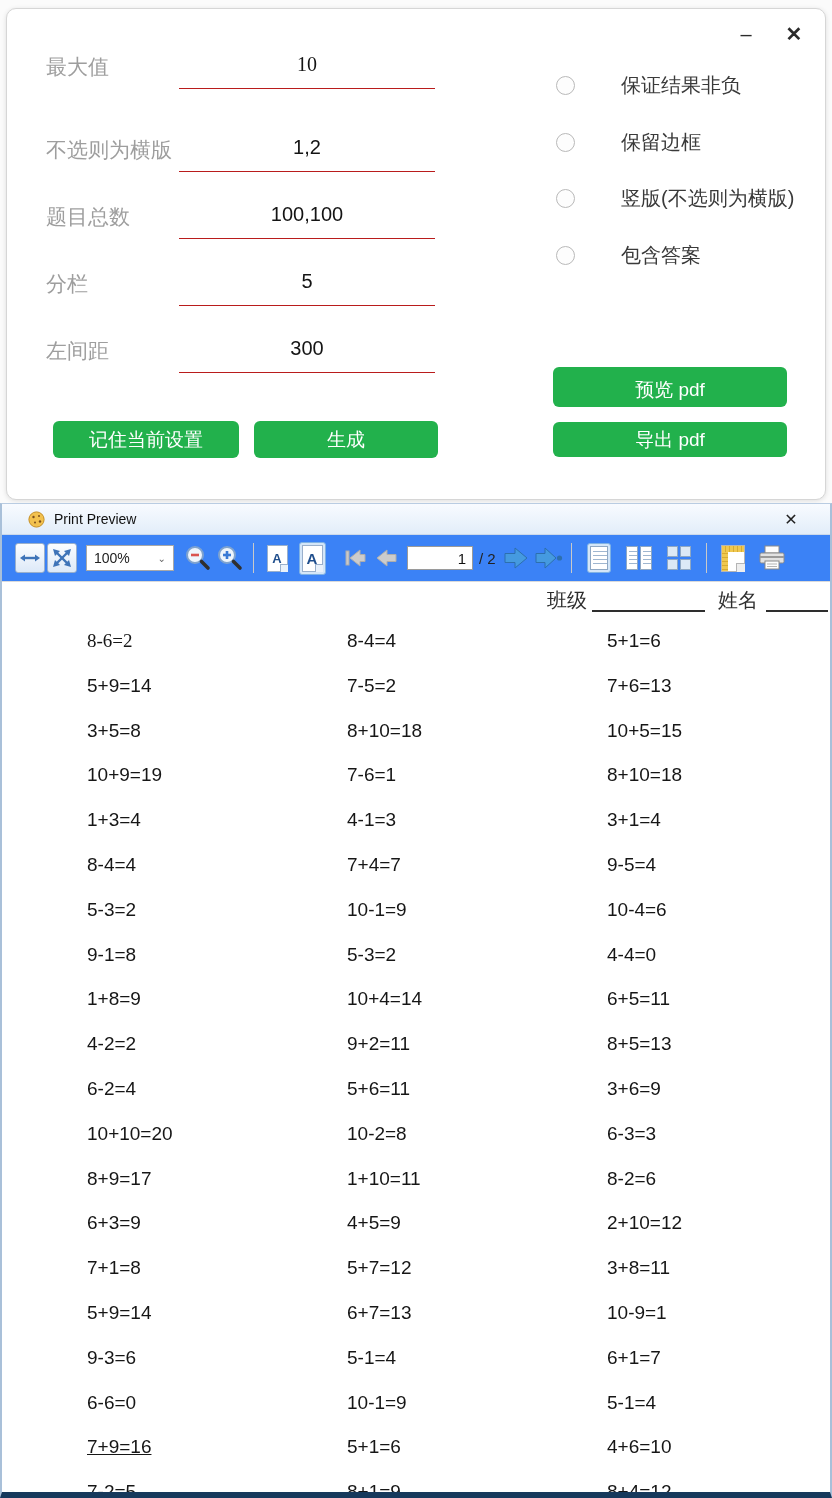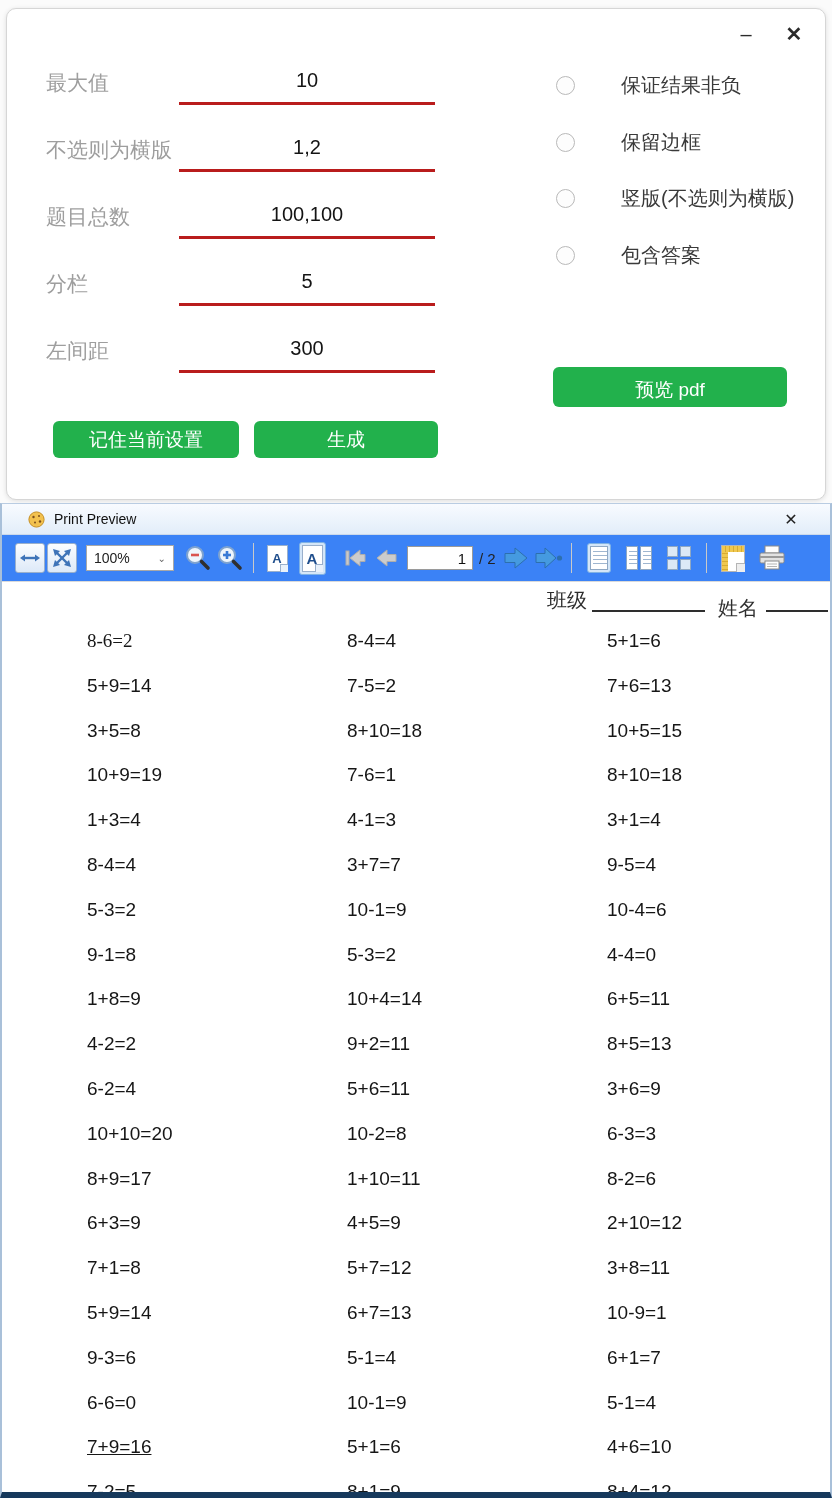--- a/index.html
+++ b/index.html
@@ -11,21 +11,21 @@
     background:#fff; border:1px solid #d6d6d6; border-radius:10px;
     box-shadow:0 1px 5px rgba(0,0,0,.12); }
   .win-ctrl { position:absolute; top:12px; font-size:20px; color:#2b2b2b;
     width:30px; height:26px; text-align:center; line-height:26px; cursor:default; }
   .ctrl-min { right:64px; }
   .ctrl-close { right:16px; font-weight:bold; }
 
   .field-row { position:absolute; left:0; width:470px; height:48px; }
   .field-label { position:absolute; left:39px; top:8px; font-size:21px; color:#9e9e9e; }
   .field-input { position:absolute; left:172px; top:0; width:256px; height:44px;
-    border-bottom:3px solid #b91c1c; text-align:center; font-size:20px; color:#141414;
+    border-bottom:1px solid #b91c1c; text-align:center; font-size:20px; color:#141414;
     line-height:38px; background:transparent; }
 
   .radio-row { position:absolute; left:549px; height:24px; display:flex; align-items:center;gap:35px; }
   .radio-circle { width:19px; height:19px; border:1px solid #b9b9b9; border-radius:50%;
     background:#fdfdfd; flex:0 0 auto; }
   .radio-label { margin-left:11px; font-size:20px; color:#3a3a3a; white-space:nowrap; }
 
   .green-btn { position:absolute; background:#22b14c; color:#fff; border:none;
     border-radius:6px; font-size:19px; text-align:center; cursor:pointer;
     font-family:"Liberation Sans", sans-serif; }
@@ -84,21 +84,21 @@
   .doc-line { position:absolute; border-bottom:2px solid #2e2e2e; }
   .problem-cell { position:absolute; font-size:19px; color:#161616; white-space:nowrap; }
 </style>
 </head>
 <body>
 
 <div class="gen-window">
   <div class="win-ctrl ctrl-min">–</div>
   <div class="win-ctrl ctrl-close">✕</div>
 
-  <div class="field-row" style="top:52px;">
+  <div class="field-row" style="top:36px;font-family:Liberation Serif, serif;">
     <span class="field-label">最大值</span>
     <div class="field-input">10</div>
   </div>
   <div class="field-row" style="top:119px;">
     <span class="field-label">不选则为横版</span>
     <div class="field-input">1,2</div>
   </div>
   <div class="field-row" style="top:186px;">
     <span class="field-label">题目总数</span>
     <div class="field-input">100,100</div>
@@ -124,20 +124,21 @@
     <div class="radio-circle"></div>
     <span class="radio-label">竖版(不选则为横版)</span>
   </div>
   <div class="radio-row" style="top:234px;">
     <div class="radio-circle"></div>
     <span class="radio-label">包含答案</span>
   </div>
 
   <button class="green-btn" style="left:546px; top:313px; width:234px; height:35px;margin-top:45px;">保存为 txt</button>
   <button class="green-btn" style="left:546px; top:363px; width:234px; height:35px;">预览 pdf</button>
+  <button class="green-btn" style="left:546px; top:413px; width:234px; height:35px;">导出 pdf</button>
   <button class="green-btn" style="left:46px; top:412px; width:186px; height:37px;">记住当前设置</button>
   <button class="green-btn" style="left:247px; top:412px; width:184px; height:37px;">生成</button>
 </div>
 
 <div class="pp-window">
   <div class="pp-titlebar">
     <svg width="17" height="17" viewBox="0 0 17 17">
       <circle cx="8.5" cy="8.5" r="7.6" fill="#f2c14e" stroke="#c58e22" stroke-width="1"></circle>
       <circle cx="5.5" cy="6" r="1.2" fill="#7a4e1d"></circle>
       <circle cx="11" cy="5" r="1" fill="#7a4e1d"></circle>
@@ -268,40 +269,40 @@
         <rect x="8" y="17" width="14" height="8" fill="#fdfdfd" stroke="#8a8a8a"></rect>
         <line x1="10" y1="20" x2="20" y2="20" stroke="#b5b5b5" stroke-width="1"></line>
         <line x1="10" y1="22.5" x2="20" y2="22.5" stroke="#b5b5b5" stroke-width="1"></line>
       </svg>
     </div>
   </div>
 
   <div class="pp-doc">
     <span class="doc-header-label" style="left:545px; top:4px;">班级</span>
     <div class="doc-line" style="left:590px; top:8px; width:113px; height:21px;"></div>
-    <span class="doc-header-label" style="left:716px; top:4px;margin-top:8px;">姓名</span>
+    <span class="doc-header-label" style="left:716px; top:4px;">姓名</span>
     <div class="doc-line" style="left:764px; top:8px; width:62px; height:21px;"></div>
     <div id="problems">
         <span class="problem-cell" style="left: 85px; top: 47px; font-family: Liberation Serif, serif;">8-6=2</span>
         <span class="problem-cell" style="left: 345px; top: 47px;">8-4=4</span>
         <span class="problem-cell" style="left: 605px; top: 47px;">5+1=6</span>
         <span class="problem-cell" style="left: 85px; top: 91.8px;">5+9=14</span>
         <span class="problem-cell" style="left: 345px; top: 91.8px;">7-5=2</span>
         <span class="problem-cell" style="left: 605px; top: 91.8px;">7+6=13</span>
         <span class="problem-cell" style="left: 85px; top: 136.6px;">3+5=8</span>
         <span class="problem-cell" style="left: 345px; top: 136.6px;">8+10=18</span>
         <span class="problem-cell" style="left: 605px; top: 136.6px;">10+5=15</span>
         <span class="problem-cell" style="left: 85px; top: 181.4px;">10+9=19</span>
         <span class="problem-cell" style="left: 345px; top: 181.4px;">7-6=1</span>
         <span class="problem-cell" style="left: 605px; top: 181.4px;">8+10=18</span>
         <span class="problem-cell" style="left: 85px; top: 226.2px;">1+3=4</span>
         <span class="problem-cell" style="left: 345px; top: 226.2px;">4-1=3</span>
         <span class="problem-cell" style="left: 605px; top: 226.2px;">3+1=4</span>
         <span class="problem-cell" style="left: 85px; top: 271px;">8-4=4</span>
-        <span class="problem-cell" style="left: 345px; top: 271px;">3+7=7</span>
+        <span class="problem-cell" style="left: 345px; top: 271px;">7+4=7</span>
         <span class="problem-cell" style="left: 605px; top: 271px;">9-5=4</span>
         <span class="problem-cell" style="left: 85px; top: 315.8px;">5-3=2</span>
         <span class="problem-cell" style="left: 345px; top: 315.8px;">10-1=9</span>
         <span class="problem-cell" style="left: 605px; top: 315.8px;">10-4=6</span>
         <span class="problem-cell" style="left: 85px; top: 360.6px;">9-1=8</span>
         <span class="problem-cell" style="left: 345px; top: 360.6px;">5-3=2</span>
         <span class="problem-cell" style="left: 605px; top: 360.6px;">4-4=0</span>
         <span class="problem-cell" style="left: 85px; top: 405.4px;">1+8=9</span>
         <span class="problem-cell" style="left: 345px; top: 405.4px;">10+4=14</span>
         <span class="problem-cell" style="left: 605px; top: 405.4px;">6+5=11</span>

